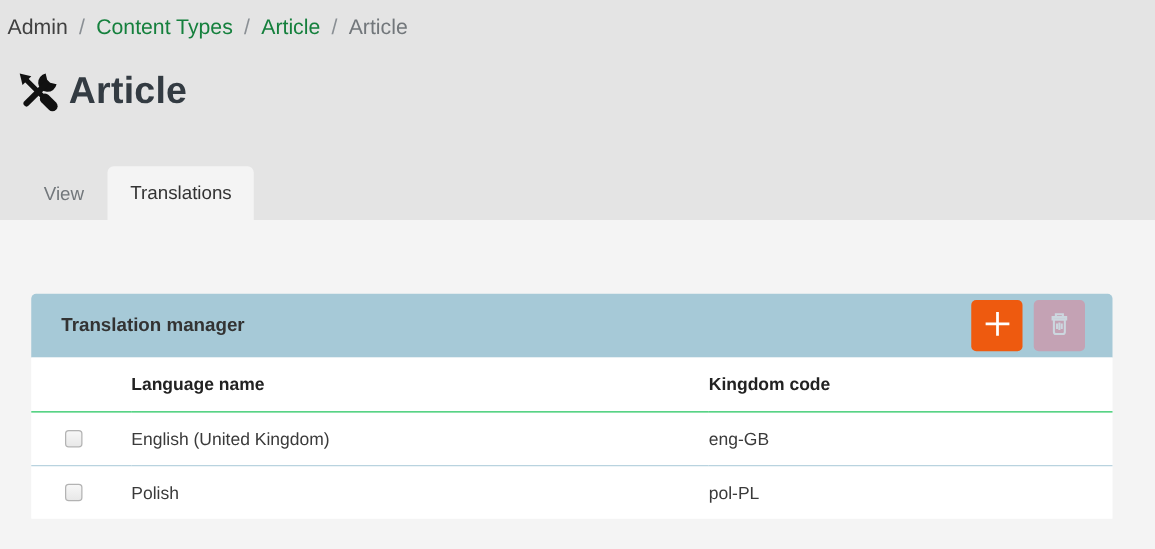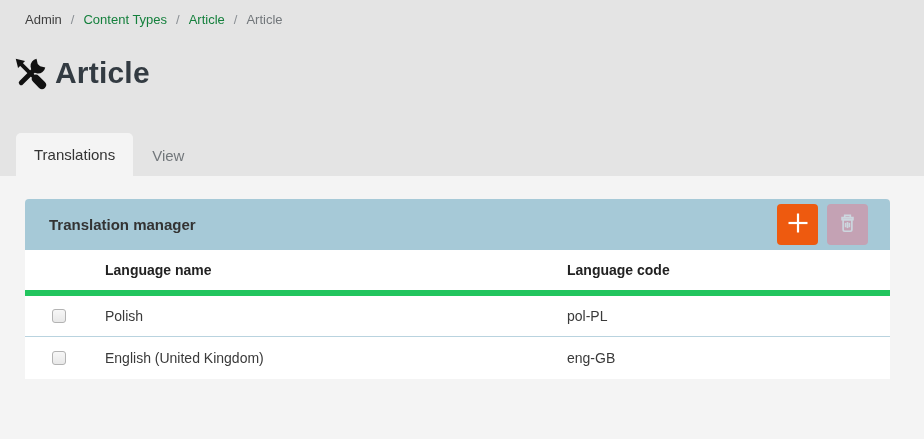--- a/index.html
+++ b/index.html
@@ -8,22 +8,22 @@
     font-family: "Liberation Sans", "DejaVu Sans", sans-serif;
     background: #f4f4f4;
     color: #333;
     overflow: hidden;
   }
 
   
   .topbar { background: #e4e4e4; }
 
   .breadcrumb {
-    padding: 12px 0 0 25px;
-    font-size: 13px;
+    padding: 12px 0 0 6px;
+    font-size: 17px;
     display: flex;
     gap: 9px;
     height: 32px;
   }
   .breadcrumb .crumb-text    { color: #404040; }
   .breadcrumb .crumb-link    { color: #15803d; text-decoration: none; cursor: pointer; }
   .breadcrumb .crumb-current { color: #72777b; }
   .breadcrumb .sep           { color: #8a8f94; }
 
   .title-row {
@@ -55,21 +55,21 @@
     white-space: nowrap;
   }
   .tab.active {
     background: #f4f4f4;
     color: #333;
     border-radius: 5px 5px 0 0;
     padding: 13px 18px;
   }
 
   
-  .content { background: #f4f4f4; padding: 23px 34px 0 25px; }
+  .content { background: #f4f4f4; padding: 23px 34px 0 25px; margin-top: 36px; }
 
   .panel { width: 865px; }
   .panel-header {
     background: #a6c9d7;
     border-radius: 4px 4px 0 0;
     height: 51px;
     display: flex;
     align-items: center;
     padding: 0 22px 0 24px;
   }
@@ -91,21 +91,21 @@
     border-collapse: collapse;
     background: #ffffff;
     font-size: 14px;
   }
   .lang-table th, .lang-table td {
     text-align: left;
     height: 43px;
     padding: 0;
     vertical-align: middle;
   }
-  .lang-table th { font-weight: bold; color: #222; border-bottom: 6px solid #22c55e; }
+  .lang-table th { font-weight: bold; color: #222; border-bottom: 1px solid #22c55e; }
   .lang-table td { color: #3a3a3a; border-bottom: 1px solid #b9d3df; }
   .lang-table tr:last-child td { border-bottom: none; }
   .col-check { width: 80px; padding-left: 27px !important; }
   .col-name  { width: 462px; }
 
   input[type="checkbox"].row-check {
     appearance: none;
     -webkit-appearance: none;
     width: 14px; height: 14px;
     border: 1px solid #b3b3b3;
@@ -139,22 +139,22 @@
         <line x1="21" y1="21" x2="26.5" y2="26.5" stroke="#111" stroke-width="7.5" stroke-linecap="round"></line>
 
         <path d="M21.5 2.5 a6.8 6.8 0 1 0 8 8 L24.8 9.4 22.6 7.2 Z" fill="#111"></path>
         <line x1="21" y1="11" x2="7.5" y2="24.5" stroke="#111" stroke-width="4.4" stroke-linecap="round"></line>
       </svg>
     </span>
     <h1 class="page-title">Article</h1>
   </div>
 
   <div class="tabs">
+    <div class="tab">View</div>
     <div class="tab active">Translations</div>
-    <div class="tab">View</div>
   </div>
 </div>
 
 <div class="content">
   <div class="panel">
 
     <div class="panel-header">
       <span class="panel-title">Translation manager</span>
       <div class="panel-actions">
         <button class="action-btn add">
@@ -178,35 +178,35 @@
           </span>
         </button>
       </div>
     </div>
 
     <table class="lang-table">
       <thead>
         <tr>
           <th class="col-check"></th>
           <th class="col-name">Language name</th>
-          <th>Language code</th>
+          <th>Kingdom code</th>
         </tr>
       </thead>
       <tbody>
         <tr>
           <td class="col-check">
               <input type="checkbox" class="row-check" style="">
             </td>
-          <td>Polish</td>
-          <td>pol-PL</td>
+          <td>English (United Kingdom)</td>
+          <td>eng-GB</td>
         </tr>
         <tr>
           <td class="col-check">
               <input type="checkbox" class="row-check" style="">
             </td>
-          <td>English (United Kingdom)</td>
-          <td>eng-GB</td>
+          <td>Polish</td>
+          <td>pol-PL</td>
         </tr>
       </tbody>
     </table>
 
   </div>
 </div>
 
 </body></html>

